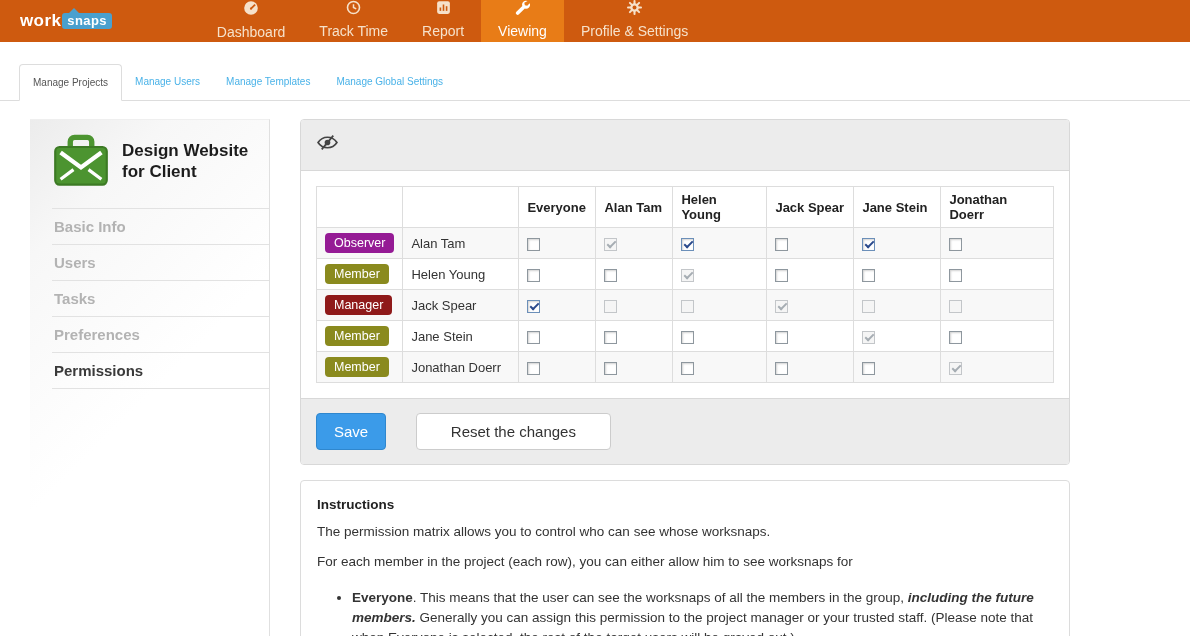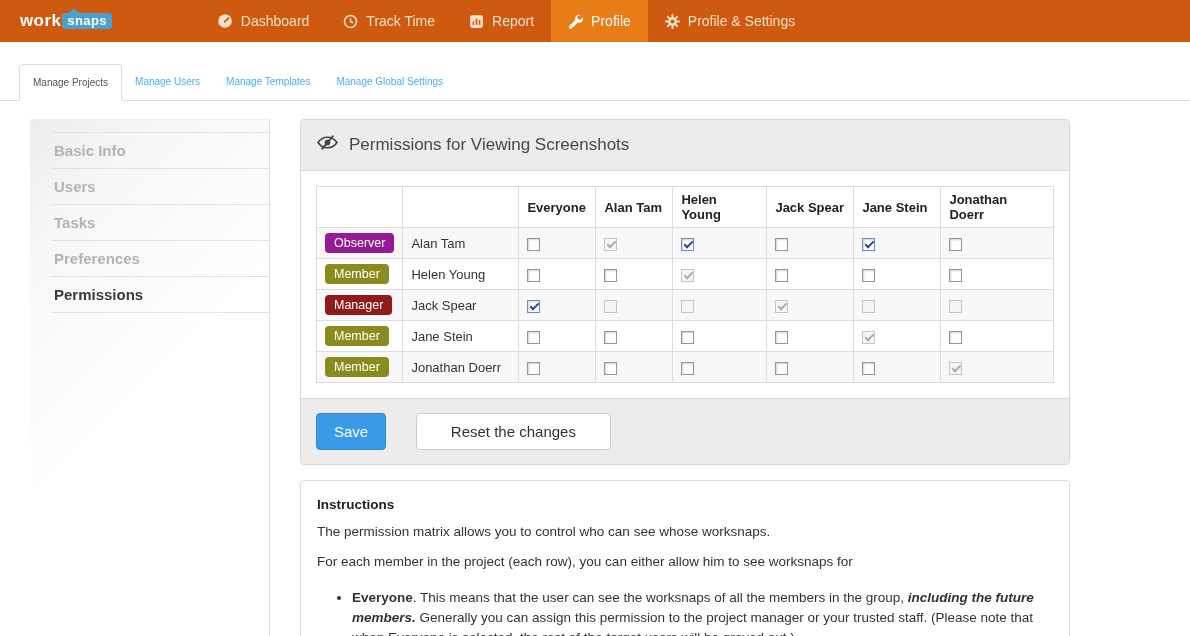--- a/index.html
+++ b/index.html
@@ -11,21 +11,21 @@
   .navbar { height:42px; background:var(--navbar-bg); display:flex; align-items:stretch; }
   .logo { display:flex; align-items:center; margin-left:20px; gap:1px; }
   .logo-work { color:#fff; font-size:17px; font-weight:bold; letter-spacing:.4px; }
   .logo-snaps { position:relative; background:var(--logo-blue); color:#fff; font-size:13px;
     font-weight:bold; letter-spacing:.4px; padding:0 5px 1px; border-radius:3px; }
   .logo-snaps::before { content:""; position:absolute; top:-5px; left:7px;
     border-left:5px solid transparent; border-right:5px solid transparent;
     border-bottom:5px solid var(--logo-blue); }
   .nav-items { display:flex; margin-left:88px; }
   .nav-item { display:flex; align-items:center; gap:8px; padding:0 17px;
-    color:#f6e1ca; font-size:14px; }
+    color:#f6e1ca; font-size:14px;flex-direction:column; }
   .nav-item.active { background:var(--navbar-active-bg); color:#fff; }
   .nav-icon svg { display:block; }
 
   
   .tabbar { display:flex; margin-top:22px; padding-left:19px; border-bottom:1px solid #ddd; }
   .tab { padding:12px 13px; font-size:10px; color:var(--tab-link); margin-bottom:-1px; }
   .tab.active { background:#fff; border:1px solid #ddd; border-bottom-color:#fff;
     border-radius:4px 4px 0 0; color:#555; }
 
   
@@ -132,21 +132,21 @@
           </svg>
         </span>
         <span>Report</span>
       </a>
       <a class="nav-item active">
         <span class="nav-icon">
           <svg width="15" height="15" viewBox="0 0 16 16">
             <path d="M13.4 1.1a4.2 4.2 0 0 0-5.6 5.2L1.5 12.6a1.9 1.9 0 1 0 2.7 2.7l6.3-6.3a4.2 4.2 0 0 0 5.2-5.6L13 6.1l-2.5-.6-.6-2.5z" fill="currentColor"></path>
           </svg>
         </span>
-        <span>Profile</span>
+        <span>Viewing</span>
       </a>
       <a class="nav-item">
         <span class="nav-icon">
           <svg width="15" height="15" viewBox="0 0 16 16">
             <g fill="currentColor">
               <rect x="6.9" y="0" width="2.2" height="16" rx="1"></rect>
               <rect x="6.9" y="0" width="2.2" height="16" rx="1" transform="rotate(45 8 8)"></rect>
               <rect x="6.9" y="0" width="2.2" height="16" rx="1" transform="rotate(90 8 8)"></rect>
               <rect x="6.9" y="0" width="2.2" height="16" rx="1" transform="rotate(135 8 8)"></rect>
               <circle cx="8" cy="8" r="4.6"></circle>
@@ -162,41 +162,51 @@
 <div class="tabbar" id="tabbar">
     <a class="tab active">Manage Projects</a>
     <a class="tab">Manage Users</a>
     <a class="tab">Manage Templates</a>
     <a class="tab">Manage Global Settings</a>
   </div>
 
 <div class="content">
 
   <div class="sidebar">
+    <div class="project-head">
+      <span class="project-icon">
+        <svg width="58" height="54" viewBox="0 0 54 50">
+          <rect x="17" y="3" width="20" height="14" rx="4" fill="none" stroke="#4C9430" stroke-width="5"></rect>
+          <rect x="3" y="12" width="48" height="35" rx="4" fill="#4C9430" stroke="#3C7A24" stroke-width="2"></rect>
+          <path d="M8 17 L27 31 L46 17" fill="none" stroke="#ffffff" stroke-width="4"></path>
+          <path d="M8 42 L20 33 M46 42 L34 33" fill="none" stroke="#ffffff" stroke-width="3"></path>
+        </svg>
+      </span>
+      <div class="project-title">Design Website for Client</div>
+    </div>
     <ul class="side-menu" id="side-menu">
         <li class="">Basic Info</li>
         <li class="">Users</li>
         <li class="">Tasks</li>
         <li class="">Preferences</li>
         <li class="active">Permissions</li>
       </ul>
   </div>
 
   <div class="main-col">
 
     <div class="panel">
       <div class="panel-header">
         <span>
           <svg width="21" height="17" viewBox="0 0 20 16">
             <path d="M10 3C5.5 3 2.3 6 1 8c1.3 2 4.5 5 9 5s7.7-3 9-5c-1.3-2-4.5-5-9-5z" fill="none" stroke="#444" stroke-width="1.6"></path>
             <circle cx="10" cy="8" r="2.7" fill="#444"></circle>
             <line x1="4.5" y1="14.5" x2="15.5" y2="1.5" stroke="#444" stroke-width="1.7"></line>
           </svg>
         </span>
-        <span>Permissions for Viewing Screenshots</span>
       </div>
       <div class="panel-body">
         <table class="matrix">
           <colgroup>
             <col style="width:78px">
               <col style="width:116px">
               <col style="width:77px">
             <col style="width:77px">
               <col style="width:94px">
               <col style="width:87px">

